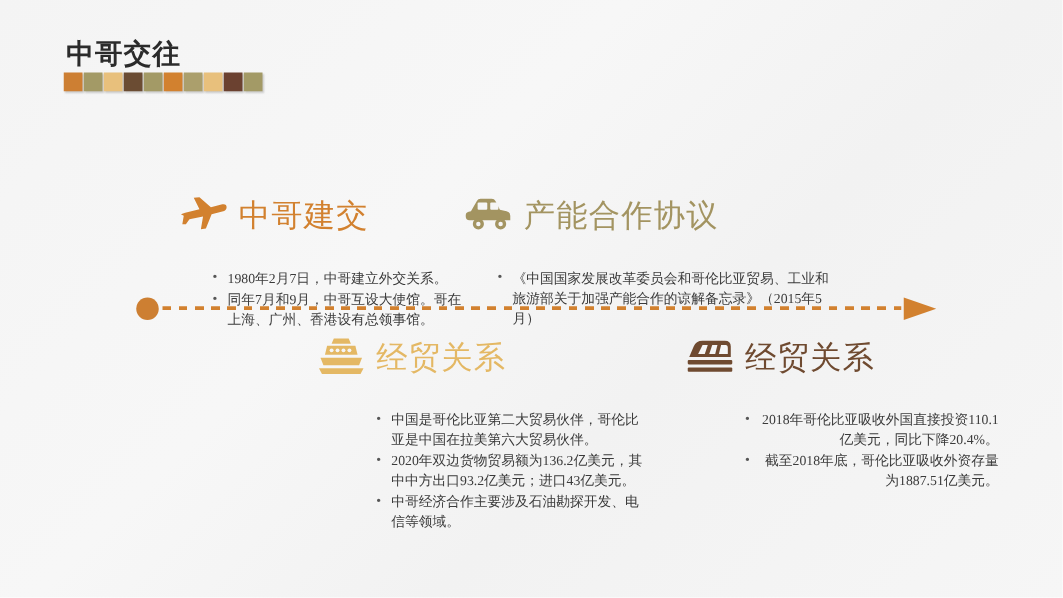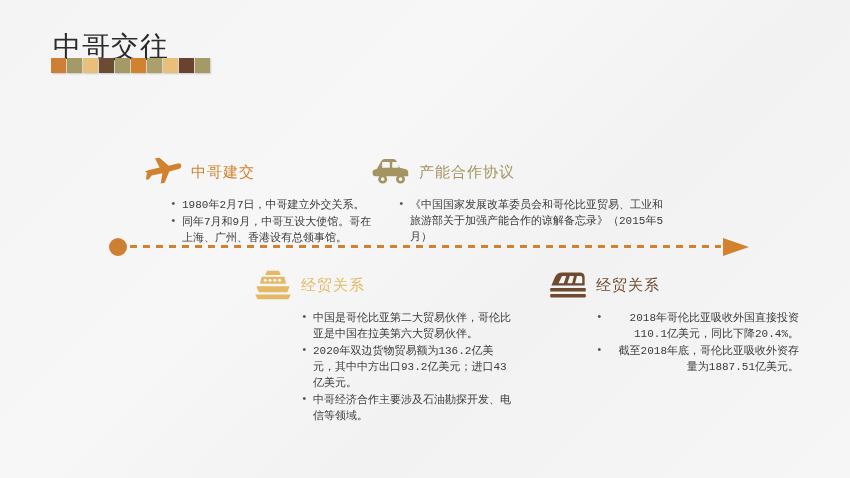--- a/index.html
+++ b/index.html
@@ -7,23 +7,24 @@
     width:850px;height:478px;overflow:hidden;
     font-family:"Liberation Sans","DejaVu Sans",sans-serif;
     background:linear-gradient(135deg,#f4f4f4 0%,#f7f7f7 38%,#f2f2f2 62%,#f6f6f6 100%);
     position:relative;
   }
   .slide{position:absolute;inset:0;}
 
   
   .page-title{
     position:absolute;left:53px;top:28px;
-    font-size:28px;color:#2b2b2b;letter-spacing:1px;
+    font-size:22px;color:#2b2b2b;letter-spacing:1px;
     font-family:"DejaVu Sans","Liberation Sans",sans-serif;
     white-space:nowrap;
+    font-weight:bold;
   }
   .swatches{position:absolute;left:51px;top:58px;display:flex;gap:1px;}
   .swatch{width:15px;height:15px;box-shadow:1px 1px 1.5px rgba(0,0,0,.18);}
 
   
   .timeline{position:absolute;left:109px;top:237px;width:640px;height:20px;}
   .tl-dot{
     position:absolute;left:0;top:1px;width:18px;height:18px;border-radius:50%;
     background:#cd7f32;
   }
@@ -35,27 +36,27 @@
     position:absolute;right:0;top:1px;width:0;height:0;
     border-top:9px solid transparent;border-bottom:9px solid transparent;
     border-left:26px solid #d2812f;
   }
 
   
   .block{position:absolute;}
   .blk-head{display:flex;align-items:center;gap:9px;height:40px;}
   .blk-icon{width:38px;height:32px;flex:0 0 38px;display:block;}
   .blk-title{
-    font-size:15px;letter-spacing:1px;white-space:nowrap;
+    font-size:25px;letter-spacing:1px;white-space:nowrap;
     font-family:Liberation Sans, sans-serif;
   }
   ul.bullets{
-    margin:6px 0 0 0;padding:0;list-style:none;
+    margin:24px 0 0 0;padding:0;list-style:none;
     font-size:11px;color:#3a3a3a;line-height:1.45;
-    font-family:Liberation Mono, monospace;
+    font-family:Liberation Serif, serif;
   }
   ul.bullets li{position:relative;padding-left:14px;margin-bottom:1px;}
   ul.bullets li:before{
     content:"\2022";position:absolute;left:2px;top:-1px;font-size:11px;color:#555;
   }
 
   #b1{left:144px;top:152px;}
   #b1 .blk-title{color:#d2812f;}
   #b1 ul.bullets{width:205px;margin-left:24px;}
 

